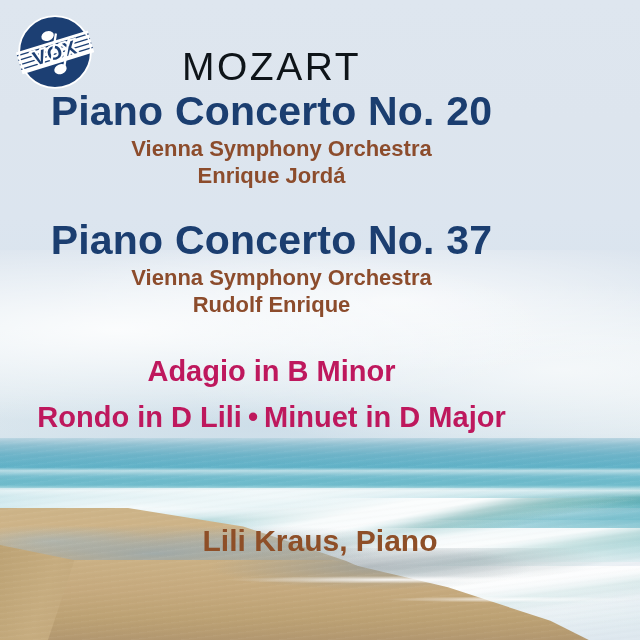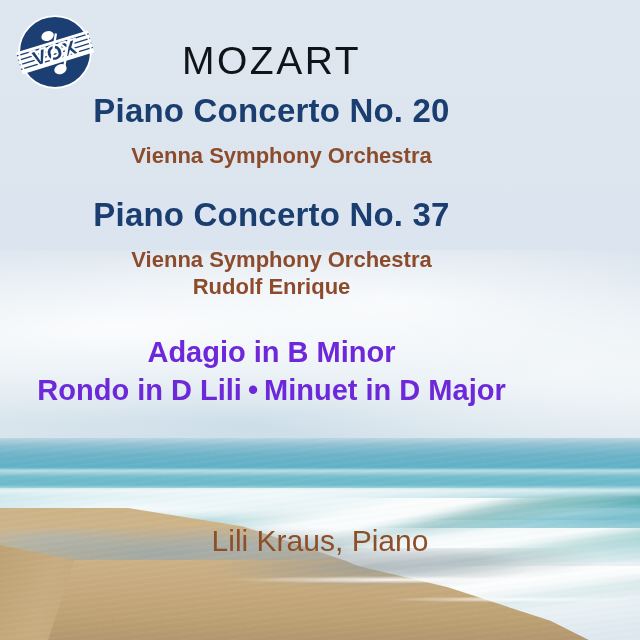--- a/index.html
+++ b/index.html
@@ -179,36 +179,36 @@
     position: absolute;
     left: 16px;
     top: 13px;
     width: 78px;
     height: 78px;
   }
 
   
   .text-stack {
     position: absolute;
-    left: 0; top: 0;
+    left: 0; top: 6px;
     width: 543px;
     text-align: center;
   }
   .composer {
     margin: 0;
     padding-top: 41px;
     font-size: 39px;
     font-weight: 400;
     letter-spacing: 2.5px;
     color: #0e1419;
     line-height: 1.0;
   }
   .work-title {
-    margin: 12px;
-    font-size: 33px;
+    margin: 1px;
+    font-size: 41px;
     font-weight: 700;
     letter-spacing: .2px;
     color: #1b3e70;
     line-height: 1.18;
   }
   .ensemble {
     margin: 0;
     font-size: 22px;
     font-weight: 700;
     color: #8c4c2c;
@@ -218,37 +218,37 @@
   .conductor {
     margin: 0;
     font-size: 22px;
     font-weight: 700;
     color: #8c4c2c;
     line-height: 1.22;
   }
   .block-2 { margin-top: 26px; }
 
   .pieces {
-    margin: 0;
+    margin: 8px;
     font-size: 29px;
     font-weight: 700;
-    color: #6d28d9;
+    color: #be185d;
     line-height: 1.30;
   }
   .pieces-group { margin-top: 34px; }
   .bullet-sep { padding: 0 6px; }
 
   .performer {
     position: absolute;
     left: 0;
     top: 526px;
     width: 640px;
     text-align: center;
     font-size: 30px;
-    font-weight: 400;
+    font-weight: 700;
     color: #8e4f28;
     line-height: 1;
   }
 </style>
 </head>
 <body>
 
 <div id="cover">
 
   <div class="bg-layer sky-flat"></div>
@@ -294,20 +294,21 @@
     </svg>
   </div>
 
   <div class="text-stack">
 
     <h1 class="composer">MOZART</h1>
 
     <div>
       <div class="work-title">Piano Concerto No. 20</div>
       <div class="ensemble">Vienna Symphony Orchestra</div>
+      <div class="conductor">Enrique Jordá</div>
     </div>
 
     <div class="block-2">
       <div class="work-title">Piano Concerto No. 37</div>
       <div class="ensemble">Vienna Symphony Orchestra</div>
       <div class="conductor">Rudolf Enrique</div>
     </div>
 
     <div class="pieces-group">
       <div class="pieces">Adagio in B Minor</div>

